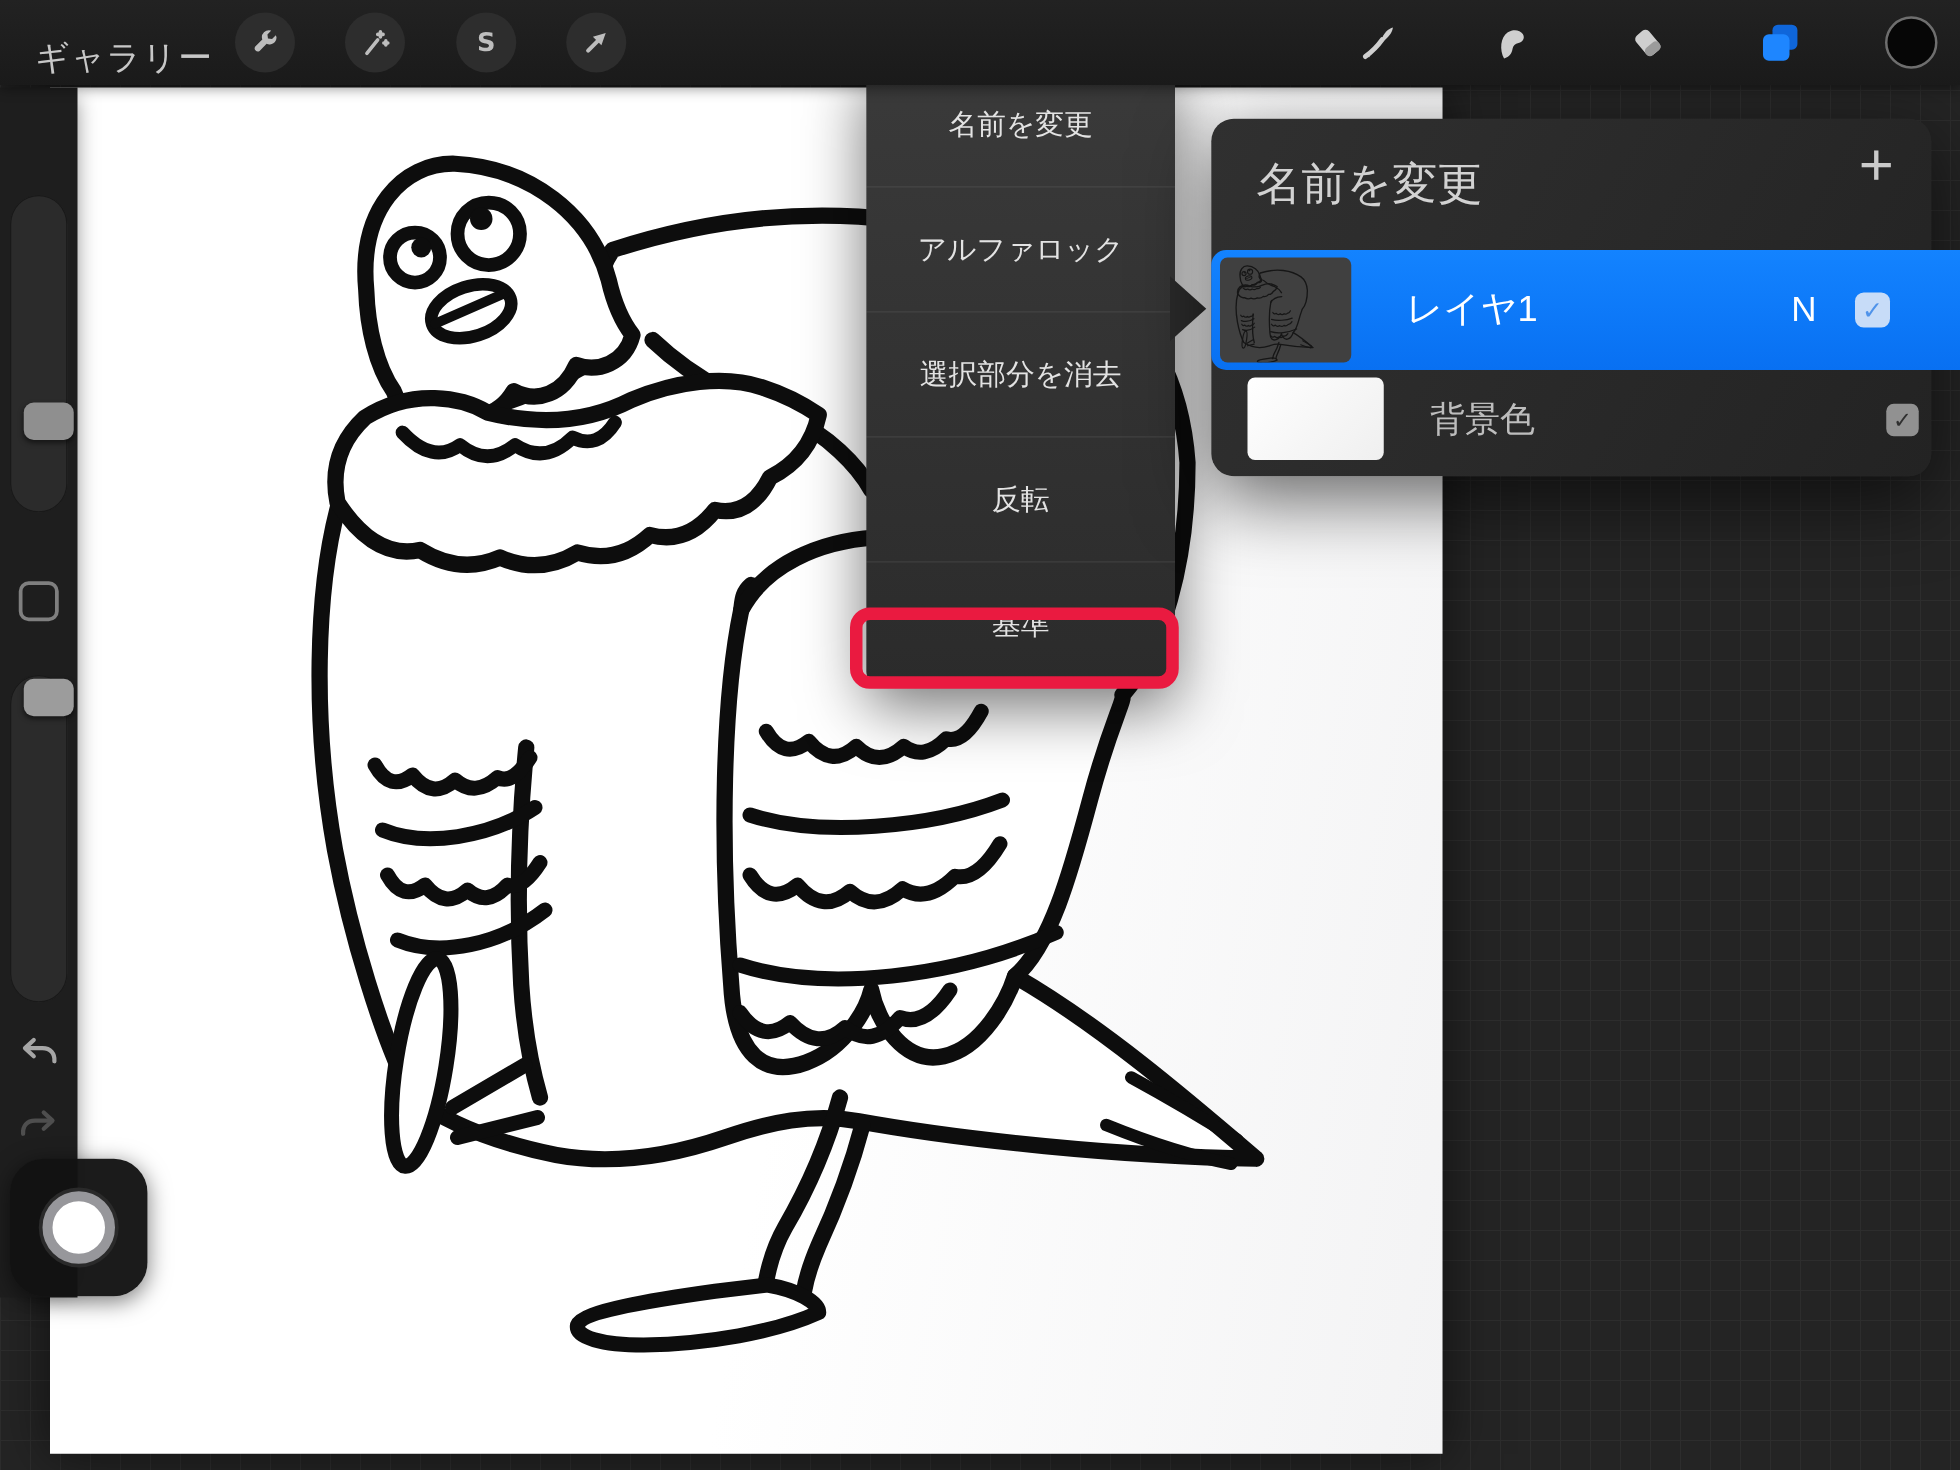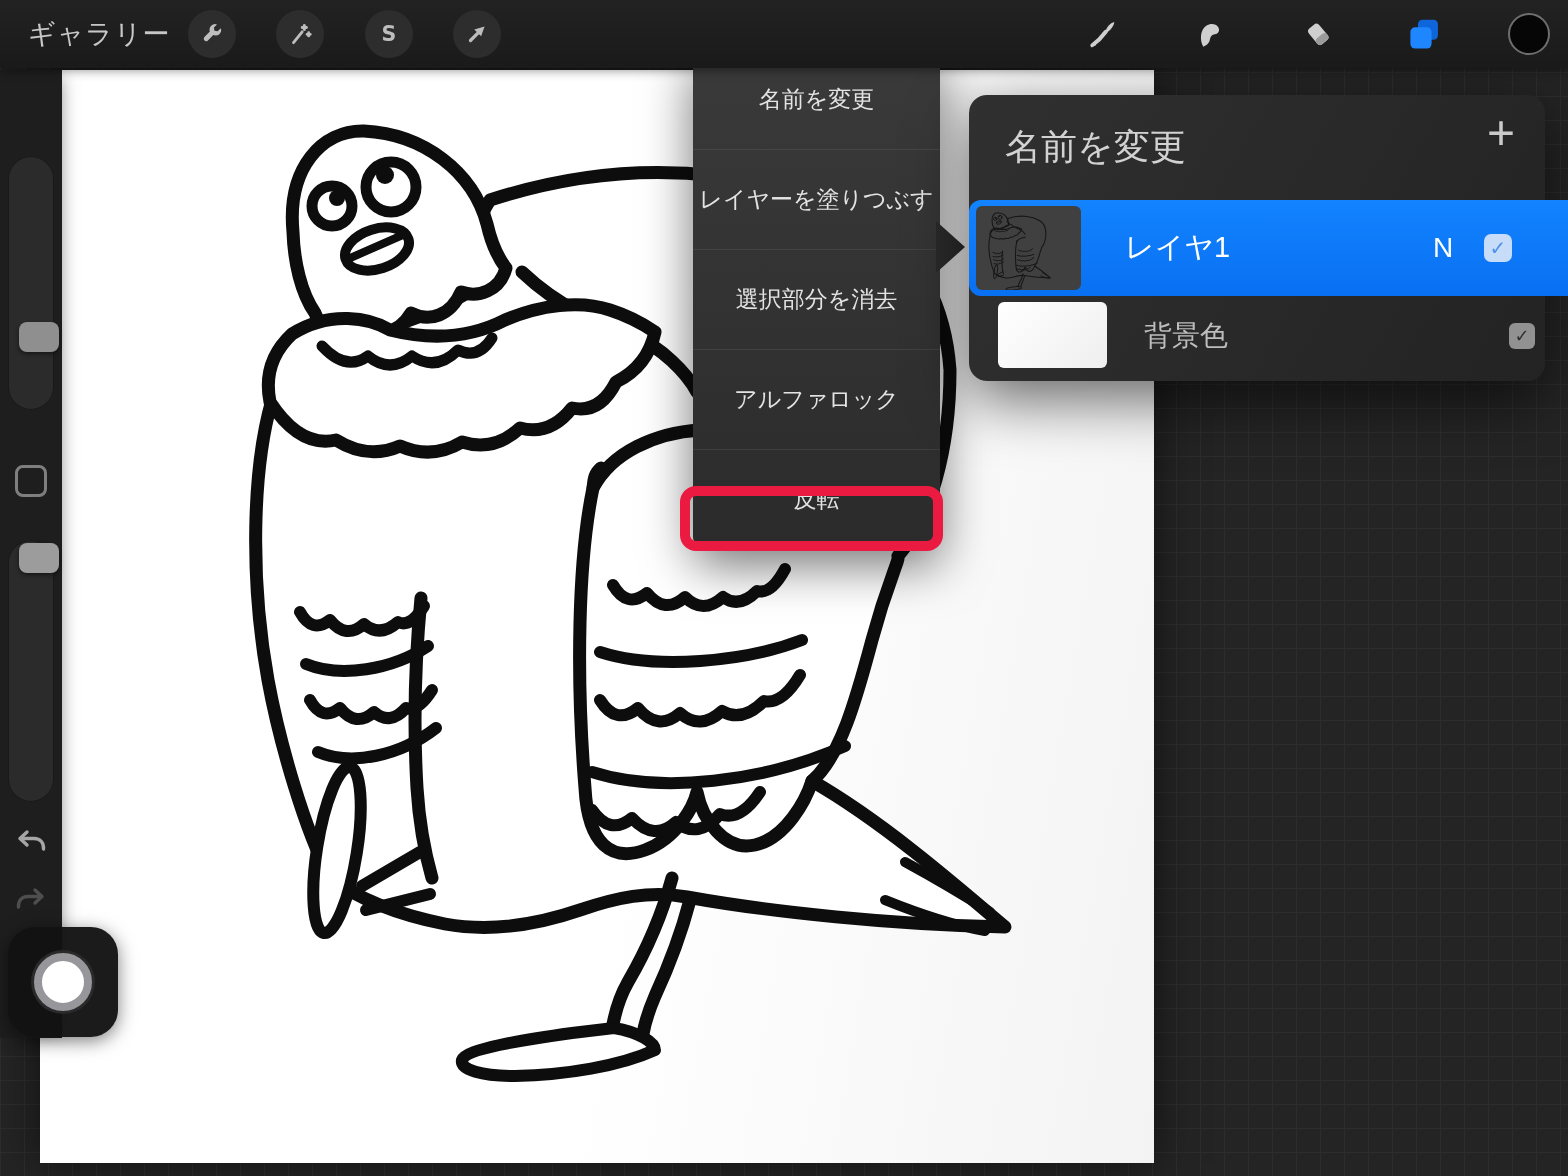--- a/index.html
+++ b/index.html
@@ -14,21 +14,21 @@
   
   #canvas { position:absolute; left:40px; top:70px; width:1114px; height:1093px;
     background:linear-gradient(100deg,#ffffff 55%,#f3f3f4);
     box-shadow:0 0 40px rgba(0,0,0,.55); z-index:1; }
   #bird-svg { position:absolute; left:0; top:0; z-index:2; pointer-events:none; }
 
   
   #topbar { position:absolute; left:0; top:0; width:1568px; height:68px;
     background:linear-gradient(#222,#1a1a1a); z-index:10;
     box-shadow:0 2px 10px rgba(0,0,0,.45); }
-  .gallery { position:absolute; left:28px; top:0; height:68px; line-height:68px;
+  .gallery { position:absolute; left:28px; top:12px; height:68px; line-height:68px;
     font-size:27px; color:#c7c7c7; letter-spacing:1px; cursor:default; }
   .tool-circle { position:absolute; top:10px; width:48px; height:48px; border-radius:50%;
     background:#2d2d2d; display:flex; align-items:center; justify-content:center; }
   .right-tool { position:absolute; top:14px; width:40px; height:40px;
     display:flex; align-items:center; justify-content:center; }
   .color-dot { position:absolute; top:13px; width:42px; height:42px; border-radius:50%;
     background:#060606; border:2px solid #6e6e6e; }
 
   
   #sidebar { position:absolute; left:0; top:70px; width:62px; height:968px;
@@ -181,24 +181,24 @@
       <path d="M7.5 14.5 H21 C27.5 14.5 31 19 30.5 25" fill="none" stroke="#4e4e4e" stroke-width="3.4" stroke-linecap="round"></path>
     </svg>
   </div>
 
   <div id="assistive">
     <div class="dot"></div>
   </div>
 
   <div id="layer-menu">
     <div class="menu-item">名前を変更</div>
-    <div class="menu-item">レイヤーを塗りつぶす</div>
+    <div class="menu-item">アルファロック</div>
     <div class="menu-item">選択部分を消去</div>
-    <div class="menu-item">アルファロック</div>
     <div class="menu-item">反転</div>
+    <div class="menu-item">基準</div>
   </div>
   <div id="menu-arrow"></div>
   <div id="red-box"></div>
 
   <div id="layers-panel">
     <div class="panel-title">名前を変更</div>
     <div class="panel-add">+</div>
 
     <div class="layer-row-selected">
       <div class="thumb-dark">

